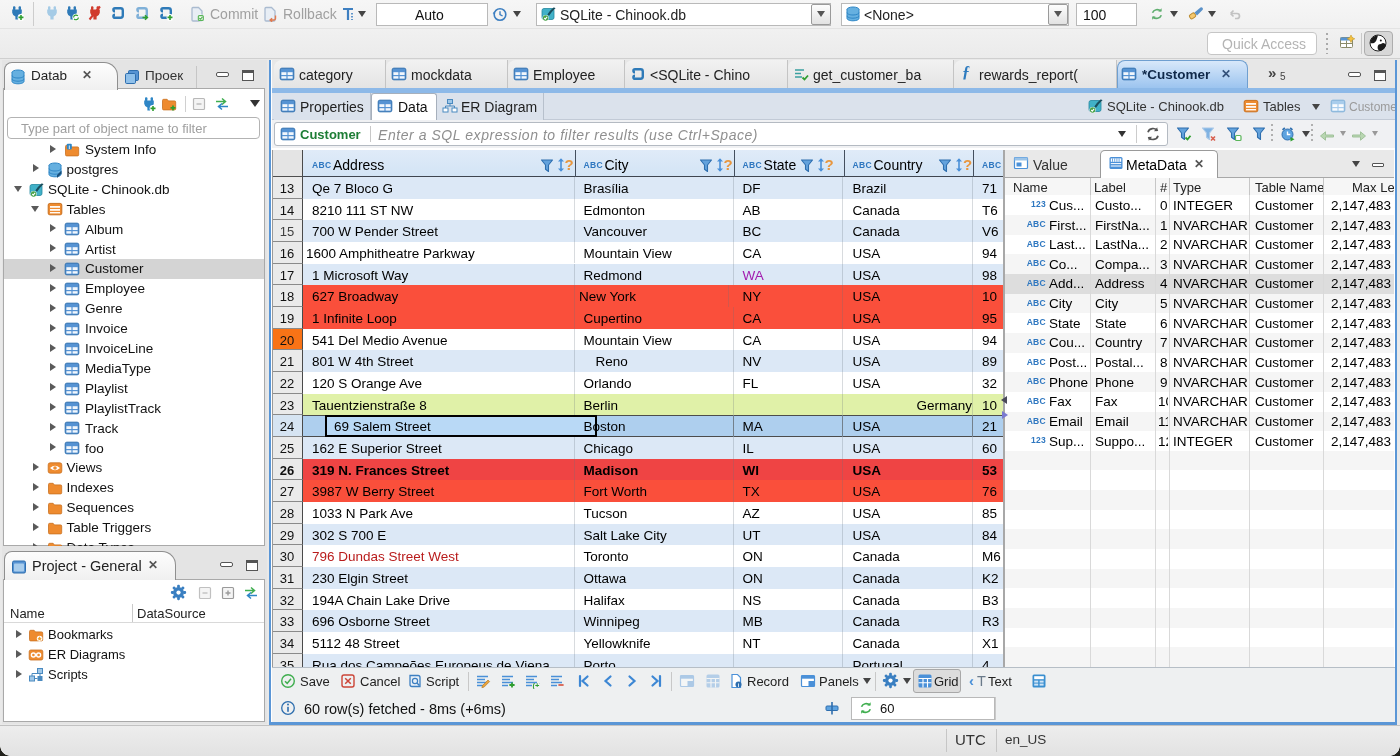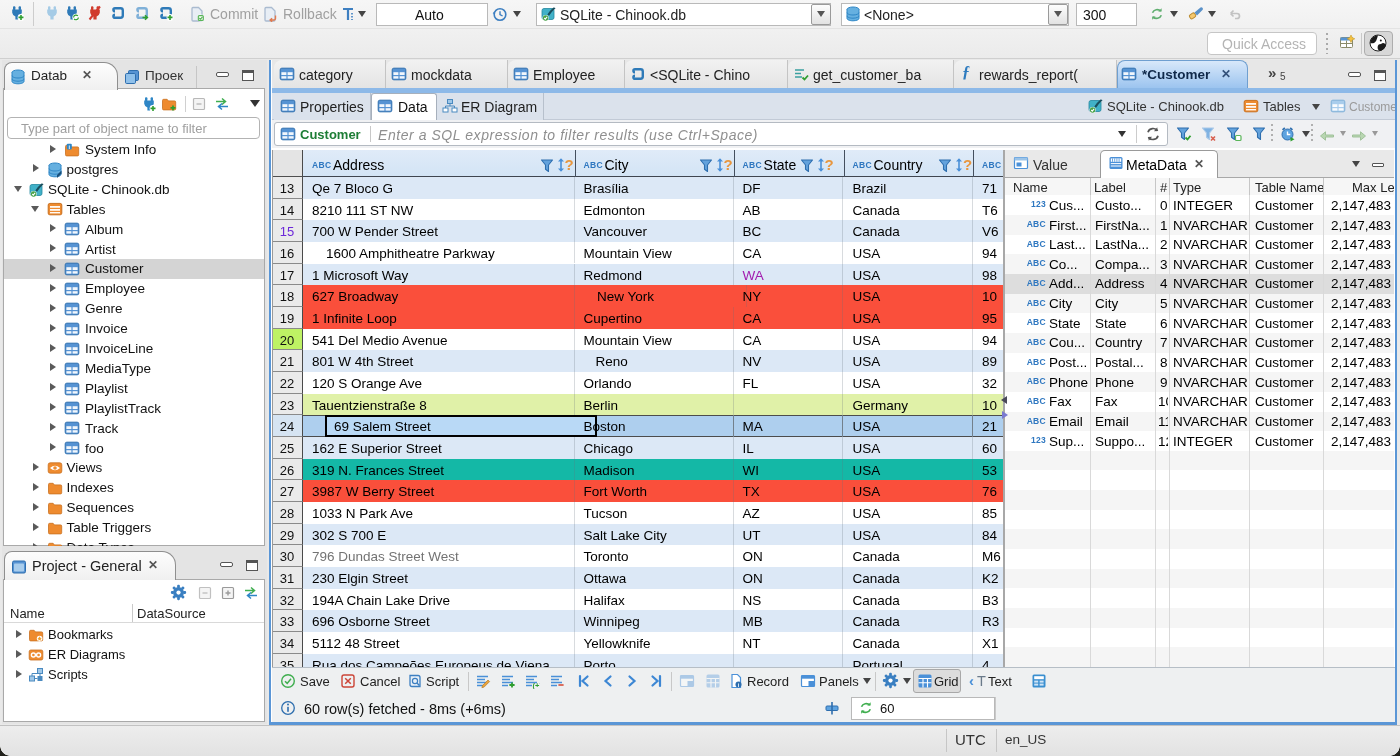--- a/index.html
+++ b/index.html
@@ -88,21 +88,21 @@
 <div style="position:absolute;left:841px;top:2.5px;width:228px;height:23px;background:#fff;border:1px solid #b9b9b9"></div>
 <div style="position:absolute;left:845px;top:6px;width:16px;height:16px;"><svg width="16" height="16" viewBox="0 0 16 16">
       <ellipse cx="8" cy="3.4" rx="6" ry="2.4" fill="#66b0e0" stroke="#2e86c6" stroke-width="1"></ellipse>
       <path d="M2 3.4 v9 c0 1.3 2.7 2.4 6 2.4 s6-1.1 6-2.4 v-9" fill="#66b0e0" stroke="#2e86c6" stroke-width="1"></path>
       <path d="M2 6.6 c0 1.3 2.7 2.4 6 2.4 s6-1.1 6-2.4 M2 9.8 c0 1.3 2.7 2.4 6 2.4 s6-1.1 6-2.4" fill="none" stroke="#2e86c6" stroke-width="1"></path>
     </svg></div>
 <div style="position:absolute;left:864px;top:7px;font-size:14px;color:#222;font-weight:400;white-space:pre;">&lt;None&gt;</div>
 <div style="position:absolute;left:1048px;top:3.5px;width:20px;height:21px;background:linear-gradient(#fdfdfd,#e2e2e2);border:1px solid #9a9a9a;border-radius:2px"></div>
 <div style="position:absolute;left:1054px;top:10.5px;width:0;height:0;border:4px solid transparent;border-top:6px solid #555"></div>
 <div style="position:absolute;left:1076px;top:2.5px;width:61px;height:23px;background:#fff;border:1px solid #b9b9b9"></div>
-<div style="position:absolute;left:1083px;top:7px;font-size:14px;color:#111;font-weight:400;white-space:pre;">300</div>
+<div style="position:absolute;left:1083px;top:7px;font-size:14px;color:#111;font-weight:400;white-space:pre;">100</div>
 <div style="position:absolute;left:1149px;top:6px;width:17px;height:17px;"><svg width="16" height="16" viewBox="0 0 16 16">
       <path d="M11.8 5.2 a5 5 0 0 0 -8.3 1.6 M4 10.8 a5 5 0 0 0 8.3 -1.6" stroke="#5fae6f" stroke-width="1.7" fill="none"></path>
       <path d="M12.6 2.2 v3.4 h-3.4z" fill="#5fae6f"></path>
       <path d="M3.2 13.8 v-3.4 h3.4z" fill="#5fae6f"></path>
     </svg></div>
 <div style="position:absolute;left:1170px;top:11px;width:0;height:0;border-left:4px solid transparent;border-right:4px solid transparent;border-top:6px solid #444"></div>
 <div style="position:absolute;left:1188px;top:5px;width:18px;height:18px;"><svg width="16" height="16" viewBox="0 0 16 16">
       <rect x="1.5" y="9" width="6" height="4.5" rx="1.5" fill="#f5c86e" stroke="#b98a2e" stroke-width="1" transform="rotate(-35 4 11)"></rect>
       <path d="M6.5 7.5 L12.5 2.5 a1.6 1.6 0 0 1 2.2 2.2 L9 10.5z" fill="#3d7fc1" opacity=".85"></path>
     </svg></div>
@@ -622,61 +622,61 @@
     </div>
     <div style="position:absolute;left:0;top:21.67px;width:731px;height:21.67px;background:#ffffff;">
       <div style="position:absolute;left:0;top:0;width:31px;height:21.67px;background:#eaeaea;border-right:1px solid #4a4a4a;border-bottom:1px solid #8a8a8a;color:#111;font-size:13px;text-align:center;line-height:24.67px">14</div>
       <div style="position:absolute;left:31px;top:0;width:271.5px;height:21.67px;overflow:hidden;font-size:13.5px;color:#000;line-height:24.67px;padding-left:9px;white-space:pre;border-right:1px solid rgba(100,110,125,.25);">8210 111 ST NW</div>
       <div style="position:absolute;left:302.5px;top:0;width:159.10000000000002px;height:21.67px;overflow:hidden;font-size:13.5px;color:#000;line-height:24.67px;padding-left:9px;white-space:pre;border-right:1px solid rgba(100,110,125,.25);">Edmonton</div>
       <div style="position:absolute;left:461.6px;top:0;width:109.89999999999998px;height:21.67px;overflow:hidden;font-size:13.5px;color:#000;line-height:24.67px;padding-left:9px;white-space:pre;border-right:1px solid rgba(100,110,125,.25);">AB</div>
       <div style="position:absolute;left:571.5px;top:0;width:129.5px;height:21.67px;overflow:hidden;font-size:13.5px;color:#000;line-height:24.67px;padding-left:9px;white-space:pre;border-right:1px solid rgba(100,110,125,.25);">Canada</div>
       <div style="position:absolute;left:701px;top:0;width:30px;height:21.67px;overflow:hidden;font-size:13.5px;color:#000;line-height:24.67px;padding-left:9px;white-space:pre;">T6</div>
     </div>
     <div style="position:absolute;left:0;top:43.34px;width:731px;height:21.67px;background:#dce8f6;">
-      <div style="position:absolute;left:0;top:0;width:31px;height:21.67px;background:#eaeaea;border-right:1px solid #4a4a4a;border-bottom:1px solid #8a8a8a;color:#6d28d9;font-size:13px;text-align:center;line-height:24.67px">15</div>
+      <div style="position:absolute;left:0;top:0;width:31px;height:21.67px;background:#eaeaea;border-right:1px solid #4a4a4a;border-bottom:1px solid #8a8a8a;color:#404040;font-size:13px;text-align:center;line-height:24.67px">15</div>
       <div style="position:absolute;left:31px;top:0;width:271.5px;height:21.67px;overflow:hidden;font-size:13.5px;color:#000;line-height:24.67px;padding-left:9px;white-space:pre;border-right:1px solid rgba(100,110,125,.25);">700 W Pender Street</div>
       <div style="position:absolute;left:302.5px;top:0;width:159.10000000000002px;height:21.67px;overflow:hidden;font-size:13.5px;color:#000;line-height:24.67px;padding-left:9px;white-space:pre;border-right:1px solid rgba(100,110,125,.25);">Vancouver</div>
       <div style="position:absolute;left:461.6px;top:0;width:109.89999999999998px;height:28px;overflow:hidden;font-size:13.5px;color:#000;line-height:24.67px;padding-left:9px;white-space:pre;border-right:1px solid rgba(100,110,125,.25);">BC</div>
       <div style="position:absolute;left:571.5px;top:0;width:129.5px;height:21.67px;overflow:hidden;font-size:13.5px;color:#000;line-height:24.67px;padding-left:9px;white-space:pre;border-right:1px solid rgba(100,110,125,.25);">Canada</div>
       <div style="position:absolute;left:701px;top:0;width:30px;height:21.67px;overflow:hidden;font-size:13.5px;color:#000;line-height:24.67px;padding-left:9px;white-space:pre;">V6</div>
     </div>
     <div style="position:absolute;left:0;top:65.01px;width:731px;height:21.67px;background:#ffffff;">
       <div style="position:absolute;left:0;top:0;width:31px;height:21.67px;background:#eaeaea;border-right:1px solid #4a4a4a;border-bottom:1px solid #8a8a8a;color:#111;font-size:13px;text-align:center;line-height:24.67px">16</div>
-      <div style="position:absolute;left:31px;top:0;width:271.5px;height:21px;overflow:hidden;font-size:13.5px;color:#000;line-height:24.67px;padding-left:23px;white-space:pre;border-right:1px solid rgba(100,110,125,.25);">1600 Amphitheatre Parkway</div>
+      <div style="position:absolute;left:31px;top:0;width:271.5px;height:21px;overflow:hidden;font-size:13.5px;color:#000;line-height:24.67px;padding-left:3px;white-space:pre;border-right:1px solid rgba(100,110,125,.25);">1600 Amphitheatre Parkway</div>
       <div style="position:absolute;left:302.5px;top:0;width:159.10000000000002px;height:21.67px;overflow:hidden;font-size:13.5px;color:#000;line-height:24.67px;padding-left:9px;white-space:pre;border-right:1px solid rgba(100,110,125,.25);">Mountain View</div>
       <div style="position:absolute;left:461.6px;top:0;width:109.89999999999998px;height:21.67px;overflow:hidden;font-size:13.5px;color:#000;line-height:24.67px;padding-left:9px;white-space:pre;border-right:1px solid rgba(100,110,125,.25);">CA</div>
       <div style="position:absolute;left:571.5px;top:0;width:129.5px;height:21.67px;overflow:hidden;font-size:13.5px;color:#000;line-height:24.67px;padding-left:9px;white-space:pre;border-right:1px solid rgba(100,110,125,.25);">USA</div>
       <div style="position:absolute;left:701px;top:0;width:30px;height:21.67px;overflow:hidden;font-size:13.5px;color:#000;line-height:24.67px;padding-left:9px;white-space:pre;">94</div>
     </div>
     <div style="position:absolute;left:0;top:86.68px;width:731px;height:21.67px;background:#dce8f6;">
       <div style="position:absolute;left:0;top:0;width:31px;height:21.67px;background:#eaeaea;border-right:1px solid #4a4a4a;border-bottom:1px solid #8a8a8a;color:#111;font-size:13px;text-align:center;line-height:24.67px">17</div>
       <div style="position:absolute;left:31px;top:0;width:271.5px;height:21.67px;overflow:hidden;font-size:13.5px;color:#000;line-height:24.67px;padding-left:9px;white-space:pre;border-right:1px solid rgba(100,110,125,.25);">1 Microsoft Way</div>
       <div style="position:absolute;left:302.5px;top:0;width:159.10000000000002px;height:21.67px;overflow:hidden;font-size:13.5px;color:#000;line-height:24.67px;padding-left:9px;white-space:pre;border-right:1px solid rgba(100,110,125,.25);">Redmond</div>
       <div style="position:absolute;left:461.6px;top:0;width:109.89999999999998px;height:21.67px;overflow:hidden;font-size:13.5px;color:#a21caf;line-height:24.67px;padding-left:9px;white-space:pre;border-right:1px solid rgba(100,110,125,.25);">WA</div>
       <div style="position:absolute;left:571.5px;top:0;width:129.5px;height:21.67px;overflow:hidden;font-size:13.5px;color:#000;line-height:24.67px;padding-left:9px;white-space:pre;border-right:1px solid rgba(100,110,125,.25);">USA</div>
       <div style="position:absolute;left:701px;top:0;width:30px;height:21.67px;overflow:hidden;font-size:13.5px;color:#000;line-height:24.67px;padding-left:9px;white-space:pre;">98</div>
     </div>
     <div style="position:absolute;left:0;top:108.35000000000001px;width:731px;height:21.67px;background:#fa4f3b;">
       <div style="position:absolute;left:0;top:0;width:31px;height:21.67px;background:#eaeaea;border-right:1px solid #4a4a4a;border-bottom:1px solid #8a8a8a;color:#111;font-size:13px;text-align:center;line-height:24.67px">18</div>
       <div style="position:absolute;left:31px;top:0;width:271.5px;height:21.67px;overflow:hidden;font-size:13.5px;color:#000;line-height:24.67px;padding-left:9px;white-space:pre;border-right:1px solid rgba(100,110,125,.25);">627 Broadway</div>
-      <div style="position:absolute;left:316px;top:0;width:159.10000000000002px;height:21.67px;overflow:hidden;font-size:13.5px;color:#000;line-height:24.67px;padding-left:9px;white-space:pre;border-right:1px solid rgba(100,110,125,.25);">New York</div>
+      <div style="position:absolute;left:298px;top:0;width:159.10000000000002px;height:21.67px;overflow:hidden;font-size:13.5px;color:#000;line-height:24.67px;padding-left:9px;white-space:pre;border-right:1px solid rgba(100,110,125,.25);">New York</div>
       <div style="position:absolute;left:461.6px;top:0;width:109.89999999999998px;height:21.67px;overflow:hidden;font-size:13.5px;color:#000;line-height:24.67px;padding-left:9px;white-space:pre;border-right:1px solid rgba(100,110,125,.25);">NY</div>
       <div style="position:absolute;left:571.5px;top:0;width:129.5px;height:21.67px;overflow:hidden;font-size:13.5px;color:#000;line-height:24.67px;padding-left:9px;white-space:pre;border-right:1px solid rgba(100,110,125,.25);">USA</div>
       <div style="position:absolute;left:701px;top:0;width:30px;height:21.67px;overflow:hidden;font-size:13.5px;color:#000;line-height:24.67px;padding-left:9px;white-space:pre;">10</div>
     </div>
     <div style="position:absolute;left:0;top:130.02px;width:731px;height:21.67px;background:#fa4f3b;">
       <div style="position:absolute;left:0;top:0;width:31px;height:21.67px;background:#eaeaea;border-right:1px solid #4a4a4a;border-bottom:1px solid #8a8a8a;color:#111;font-size:13px;text-align:center;line-height:24.67px">19</div>
       <div style="position:absolute;left:31px;top:0;width:271.5px;height:21.67px;overflow:hidden;font-size:13.5px;color:#000;line-height:24.67px;padding-left:9px;white-space:pre;border-right:1px solid rgba(100,110,125,.25);">1 Infinite Loop</div>
       <div style="position:absolute;left:302.5px;top:0;width:159.10000000000002px;height:21.67px;overflow:hidden;font-size:13.5px;color:#000;line-height:24.67px;padding-left:9px;white-space:pre;border-right:1px solid rgba(100,110,125,.25);">Cupertino</div>
       <div style="position:absolute;left:461.6px;top:0;width:109.89999999999998px;height:21.67px;overflow:hidden;font-size:13.5px;color:#000;line-height:24.67px;padding-left:9px;white-space:pre;border-right:1px solid rgba(100,110,125,.25);">CA</div>
       <div style="position:absolute;left:571.5px;top:0;width:129.5px;height:21.67px;overflow:hidden;font-size:13.5px;color:#000;line-height:24.67px;padding-left:9px;white-space:pre;border-right:1px solid rgba(100,110,125,.25);">USA</div>
       <div style="position:absolute;left:701px;top:0;width:30px;height:21.67px;overflow:hidden;font-size:13.5px;color:#000;line-height:24.67px;padding-left:9px;white-space:pre;">95</div>
     </div>
     <div style="position:absolute;left:0;top:151.69px;width:731px;height:21.67px;background:#ffffff;">
-      <div style="position:absolute;left:0;top:0;width:31px;height:21.67px;background:#bef264;border-right:1px solid #4a4a4a;border-bottom:1px solid #8a8a8a;color:#111;font-size:13px;text-align:center;line-height:24.67px">20</div>
+      <div style="position:absolute;left:0;top:0;width:31px;height:21.67px;background:#f97316;border-right:1px solid #4a4a4a;border-bottom:1px solid #8a8a8a;color:#111;font-size:13px;text-align:center;line-height:24.67px">20</div>
       <div style="position:absolute;left:31px;top:0;width:271.5px;height:21.67px;overflow:hidden;font-size:13.5px;color:#000;line-height:24.67px;padding-left:9px;white-space:pre;border-right:1px solid rgba(100,110,125,.25);">541 Del Medio Avenue</div>
       <div style="position:absolute;left:302.5px;top:0;width:159.10000000000002px;height:21.67px;overflow:hidden;font-size:13.5px;color:#000;line-height:24.67px;padding-left:9px;white-space:pre;border-right:1px solid rgba(100,110,125,.25);">Mountain View</div>
       <div style="position:absolute;left:461.6px;top:0;width:109.89999999999998px;height:21.67px;overflow:hidden;font-size:13.5px;color:#000;line-height:24.67px;padding-left:9px;white-space:pre;border-right:1px solid rgba(100,110,125,.25);">CA</div>
       <div style="position:absolute;left:571.5px;top:0;width:129.5px;height:21.67px;overflow:hidden;font-size:13.5px;color:#000;line-height:24.67px;padding-left:9px;white-space:pre;border-right:1px solid rgba(100,110,125,.25);">USA</div>
       <div style="position:absolute;left:701px;top:0;width:30px;height:21.67px;overflow:hidden;font-size:13.5px;color:#000;line-height:24.67px;padding-left:9px;white-space:pre;">94</div>
     </div>
     <div style="position:absolute;left:0;top:173.36px;width:731px;height:21.67px;background:#dce8f6;">
       <div style="position:absolute;left:0;top:0;width:31px;height:21.67px;background:#eaeaea;border-right:1px solid #4a4a4a;border-bottom:1px solid #8a8a8a;color:#111;font-size:13px;text-align:center;line-height:24.67px">21</div>
       <div style="position:absolute;left:31px;top:0;width:271.5px;height:21.67px;overflow:hidden;font-size:13.5px;color:#000;line-height:24.67px;padding-left:9px;white-space:pre;border-right:1px solid rgba(100,110,125,.25);">801 W 4th Street</div>
       <div style="position:absolute;left:302.5px;top:0;width:159.10000000000002px;height:21.67px;overflow:hidden;font-size:13.5px;color:#000;line-height:24.67px;padding-left:21px;white-space:pre;border-right:1px solid rgba(100,110,125,.25);">Reno</div>
@@ -690,40 +690,40 @@
       <div style="position:absolute;left:302.5px;top:0;width:159.10000000000002px;height:21.67px;overflow:hidden;font-size:13.5px;color:#000;line-height:24.67px;padding-left:9px;white-space:pre;border-right:1px solid rgba(100,110,125,.25);">Orlando</div>
       <div style="position:absolute;left:461.6px;top:0;width:109.89999999999998px;height:21.67px;overflow:hidden;font-size:13.5px;color:#000;line-height:24.67px;padding-left:9px;white-space:pre;border-right:1px solid rgba(100,110,125,.25);">FL</div>
       <div style="position:absolute;left:571.5px;top:0;width:129.5px;height:21.67px;overflow:hidden;font-size:13.5px;color:#000;line-height:24.67px;padding-left:9px;white-space:pre;border-right:1px solid rgba(100,110,125,.25);">USA</div>
       <div style="position:absolute;left:701px;top:0;width:30px;height:21.67px;overflow:hidden;font-size:13.5px;color:#000;line-height:24.67px;padding-left:9px;white-space:pre;">32</div>
     </div>
     <div style="position:absolute;left:0;top:216.70000000000002px;width:731px;height:21.67px;background:#e0f1a8;">
       <div style="position:absolute;left:0;top:0;width:31px;height:21.67px;background:#eaeaea;border-right:1px solid #4a4a4a;border-bottom:1px solid #8a8a8a;color:#111;font-size:13px;text-align:center;line-height:24.67px">23</div>
       <div style="position:absolute;left:31px;top:0;width:271.5px;height:21.67px;overflow:hidden;font-size:13.5px;color:#000;line-height:24.67px;padding-left:9px;white-space:pre;border-right:1px solid rgba(100,110,125,.25);">Tauentzienstraße 8</div>
       <div style="position:absolute;left:302.5px;top:0;width:159.10000000000002px;height:21.67px;overflow:hidden;font-size:13.5px;color:#000;line-height:24.67px;padding-left:9px;white-space:pre;border-right:1px solid rgba(100,110,125,.25);">Berlin</div>
       <div style="position:absolute;left:461.6px;top:0;width:109.89999999999998px;height:21.67px;overflow:hidden;font-size:13.5px;color:#000;line-height:24.67px;padding-left:9px;white-space:pre;border-right:1px solid rgba(100,110,125,.25);"></div>
-      <div style="position:absolute;left:571.5px;top:0;width:129.5px;height:21.67px;overflow:hidden;font-size:13.5px;color:#000;line-height:24.67px;padding-left:9px;white-space:pre;border-right:1px solid rgba(100,110,125,.25);">Germany</div>
+      <div style="position:absolute;left:571.5px;top:0;width:129.5px;height:21.67px;overflow:hidden;font-size:13.5px;color:#000;line-height:24.67px;padding-left:9px;white-space:pre;border-right:1px solid rgba(100,110,125,.25);text-align:right;">Germany</div>
       <div style="position:absolute;left:701px;top:0;width:30px;height:21.67px;overflow:hidden;font-size:13.5px;color:#000;line-height:24.67px;padding-left:9px;white-space:pre;">10</div>
     </div>
     <div style="position:absolute;left:0;top:238.37px;width:731px;height:21.67px;background:#aecfee;box-shadow:inset 0 1px 0 #4c4c4c, inset 0 -1px 0 #4c4c4c;">
       <div style="position:absolute;left:0;top:0;width:31px;height:21.67px;background:#d6e4f2;border-right:1px solid #4a4a4a;border-bottom:1px solid #8a8a8a;color:#111;font-size:13px;text-align:center;line-height:24.67px">24</div>
       <div style="position:absolute;left:31px;top:0;width:271.5px;height:21.67px;overflow:hidden;font-size:13.5px;color:#000;line-height:24.67px;padding-left:9px;white-space:pre;border-right:1px solid #73808c;background:#b9d9f6;border:2px solid #000;line-height:20.5px;padding-left:7px;margin-left:22px;">69 Salem Street</div>
       <div style="position:absolute;left:302.5px;top:0;width:159.10000000000002px;height:21.67px;overflow:hidden;font-size:13.5px;color:#000;line-height:24.67px;padding-left:9px;white-space:pre;border-right:1px solid #73808c;">Boston</div>
       <div style="position:absolute;left:461.6px;top:0;width:109.89999999999998px;height:21.67px;overflow:hidden;font-size:13.5px;color:#000;line-height:24.67px;padding-left:9px;white-space:pre;border-right:1px solid #73808c;">MA</div>
       <div style="position:absolute;left:571.5px;top:0;width:129.5px;height:21.67px;overflow:hidden;font-size:13.5px;color:#000;line-height:24.67px;padding-left:9px;white-space:pre;border-right:1px solid #73808c;">USA</div>
       <div style="position:absolute;left:701px;top:0;width:30px;height:21.67px;overflow:hidden;font-size:13.5px;color:#000;line-height:24.67px;padding-left:9px;white-space:pre;">21</div>
     </div>
     <div style="position:absolute;left:0;top:260.04px;width:731px;height:21.67px;background:#dce8f6;">
       <div style="position:absolute;left:0;top:0;width:31px;height:21.67px;background:#eaeaea;border-right:1px solid #4a4a4a;border-bottom:1px solid #8a8a8a;color:#111;font-size:13px;text-align:center;line-height:24.67px">25</div>
       <div style="position:absolute;left:31px;top:0;width:271.5px;height:21.67px;overflow:hidden;font-size:13.5px;color:#000;line-height:24.67px;padding-left:9px;white-space:pre;border-right:1px solid rgba(100,110,125,.25);">162 E Superior Street</div>
       <div style="position:absolute;left:302.5px;top:0;width:159.10000000000002px;height:21.67px;overflow:hidden;font-size:13.5px;color:#000;line-height:24.67px;padding-left:9px;white-space:pre;border-right:1px solid rgba(100,110,125,.25);">Chicago</div>
       <div style="position:absolute;left:461.6px;top:0;width:109.89999999999998px;height:21.67px;overflow:hidden;font-size:13.5px;color:#000;line-height:24.67px;padding-left:9px;white-space:pre;border-right:1px solid rgba(100,110,125,.25);">IL</div>
       <div style="position:absolute;left:571.5px;top:0;width:129.5px;height:21.67px;overflow:hidden;font-size:13.5px;color:#000;line-height:24.67px;padding-left:9px;white-space:pre;border-right:1px solid rgba(100,110,125,.25);">USA</div>
       <div style="position:absolute;left:701px;top:0;width:30px;height:21.67px;overflow:hidden;font-size:13.5px;color:#000;line-height:24.67px;padding-left:9px;white-space:pre;">60</div>
     </div>
-    <div style="position:absolute;left:0;top:281.71000000000004px;width:731px;height:21.67px;background:#14b8a6;">
+    <div style="position:absolute;left:0;top:281.71000000000004px;width:731px;height:21.67px;background:#ef4444;font-weight:bold;">
       <div style="position:absolute;left:0;top:0;width:31px;height:21.67px;background:#eaeaea;border-right:1px solid #4a4a4a;border-bottom:1px solid #8a8a8a;color:#111;font-size:13px;text-align:center;line-height:24.67px">26</div>
       <div style="position:absolute;left:31px;top:0;width:271.5px;height:21.67px;overflow:hidden;font-size:13.5px;color:#000;line-height:24.67px;padding-left:9px;white-space:pre;border-right:1px solid rgba(100,110,125,.25);">319 N. Frances Street</div>
       <div style="position:absolute;left:302.5px;top:0;width:159.10000000000002px;height:21.67px;overflow:hidden;font-size:13.5px;color:#000;line-height:24.67px;padding-left:9px;white-space:pre;border-right:1px solid rgba(100,110,125,.25);">Madison</div>
       <div style="position:absolute;left:461.6px;top:0;width:109.89999999999998px;height:21.67px;overflow:hidden;font-size:13.5px;color:#000;line-height:24.67px;padding-left:9px;white-space:pre;border-right:1px solid rgba(100,110,125,.25);">WI</div>
       <div style="position:absolute;left:571.5px;top:0;width:129.5px;height:21.67px;overflow:hidden;font-size:13.5px;color:#000;line-height:24.67px;padding-left:9px;white-space:pre;border-right:1px solid rgba(100,110,125,.25);">USA</div>
       <div style="position:absolute;left:701px;top:0;width:30px;height:21.67px;overflow:hidden;font-size:13.5px;color:#000;line-height:24.67px;padding-left:9px;white-space:pre;">53</div>
     </div>
     <div style="position:absolute;left:0;top:303.38px;width:731px;height:21.67px;background:#fa4f3b;">
       <div style="position:absolute;left:0;top:0;width:31px;height:21.67px;background:#eaeaea;border-right:1px solid #4a4a4a;border-bottom:1px solid #8a8a8a;color:#111;font-size:13px;text-align:center;line-height:24.67px">27</div>
       <div style="position:absolute;left:31px;top:0;width:271.5px;height:21.67px;overflow:hidden;font-size:13.5px;color:#000;line-height:24.67px;padding-left:9px;white-space:pre;border-right:1px solid rgba(100,110,125,.25);">3987 W Berry Street</div>
@@ -743,21 +743,21 @@
     <div style="position:absolute;left:0;top:346.72px;width:731px;height:21.67px;background:#dce8f6;">
       <div style="position:absolute;left:0;top:0;width:31px;height:21.67px;background:#eaeaea;border-right:1px solid #4a4a4a;border-bottom:1px solid #8a8a8a;color:#111;font-size:13px;text-align:center;line-height:24.67px">29</div>
       <div style="position:absolute;left:31px;top:0;width:271.5px;height:21.67px;overflow:hidden;font-size:13.5px;color:#000;line-height:24.67px;padding-left:9px;white-space:pre;border-right:1px solid rgba(100,110,125,.25);">302 S 700 E</div>
       <div style="position:absolute;left:302.5px;top:0;width:159.10000000000002px;height:21.67px;overflow:hidden;font-size:13.5px;color:#000;line-height:24.67px;padding-left:9px;white-space:pre;border-right:1px solid rgba(100,110,125,.25);">Salt Lake City</div>
       <div style="position:absolute;left:461.6px;top:0;width:109.89999999999998px;height:21.67px;overflow:hidden;font-size:13.5px;color:#000;line-height:24.67px;padding-left:9px;white-space:pre;border-right:1px solid rgba(100,110,125,.25);">UT</div>
       <div style="position:absolute;left:571.5px;top:0;width:129.5px;height:21.67px;overflow:hidden;font-size:13.5px;color:#000;line-height:24.67px;padding-left:9px;white-space:pre;border-right:1px solid rgba(100,110,125,.25);">USA</div>
       <div style="position:absolute;left:701px;top:0;width:30px;height:21.67px;overflow:hidden;font-size:13.5px;color:#000;line-height:24.67px;padding-left:9px;white-space:pre;">84</div>
     </div>
     <div style="position:absolute;left:0;top:368.39000000000004px;width:731px;height:21.67px;background:#ffffff;">
       <div style="position:absolute;left:0;top:0;width:31px;height:21.67px;background:#eaeaea;border-right:1px solid #4a4a4a;border-bottom:1px solid #8a8a8a;color:#111;font-size:13px;text-align:center;line-height:24.67px">30</div>
-      <div style="position:absolute;left:31px;top:0;width:271.5px;height:21.67px;overflow:hidden;font-size:13.5px;color:#737373;line-height:24.67px;padding-left:9px;white-space:pre;border-right:1px solid rgba(100,110,125,.25);">796 Dundas Street West</div>
+      <div style="position:absolute;left:31px;top:0;width:271.5px;height:21.67px;overflow:hidden;font-size:13.5px;color:#b91c1c;line-height:24.67px;padding-left:9px;white-space:pre;border-right:1px solid rgba(100,110,125,.25);">796 Dundas Street West</div>
       <div style="position:absolute;left:302.5px;top:0;width:159.10000000000002px;height:21.67px;overflow:hidden;font-size:13.5px;color:#000;line-height:24.67px;padding-left:9px;white-space:pre;border-right:1px solid rgba(100,110,125,.25);">Toronto</div>
       <div style="position:absolute;left:461.6px;top:0;width:109.89999999999998px;height:21.67px;overflow:hidden;font-size:13.5px;color:#000;line-height:24.67px;padding-left:9px;white-space:pre;border-right:1px solid rgba(100,110,125,.25);">ON</div>
       <div style="position:absolute;left:571.5px;top:0;width:129.5px;height:21.67px;overflow:hidden;font-size:13.5px;color:#000;line-height:24.67px;padding-left:9px;white-space:pre;border-right:1px solid rgba(100,110,125,.25);">Canada</div>
       <div style="position:absolute;left:701px;top:0;width:30px;height:21.67px;overflow:hidden;font-size:13.5px;color:#000;line-height:24.67px;padding-left:9px;white-space:pre;">M6</div>
     </div>
     <div style="position:absolute;left:0;top:390.06000000000006px;width:731px;height:21.67px;background:#dce8f6;">
       <div style="position:absolute;left:0;top:0;width:31px;height:21.67px;background:#eaeaea;border-right:1px solid #4a4a4a;border-bottom:1px solid #8a8a8a;color:#111;font-size:13px;text-align:center;line-height:24.67px">31</div>
       <div style="position:absolute;left:31px;top:0;width:271.5px;height:21.67px;overflow:hidden;font-size:13.5px;color:#000;line-height:24.67px;padding-left:9px;white-space:pre;border-right:1px solid rgba(100,110,125,.25);">230 Elgin Street</div>
       <div style="position:absolute;left:302.5px;top:0;width:159.10000000000002px;height:21.67px;overflow:hidden;font-size:13.5px;color:#000;line-height:24.67px;padding-left:9px;white-space:pre;border-right:1px solid rgba(100,110,125,.25);">Ottawa</div>
       <div style="position:absolute;left:461.6px;top:0;width:109.89999999999998px;height:21.67px;overflow:hidden;font-size:13.5px;color:#000;line-height:24.67px;padding-left:9px;white-space:pre;border-right:1px solid rgba(100,110,125,.25);">ON</div>

